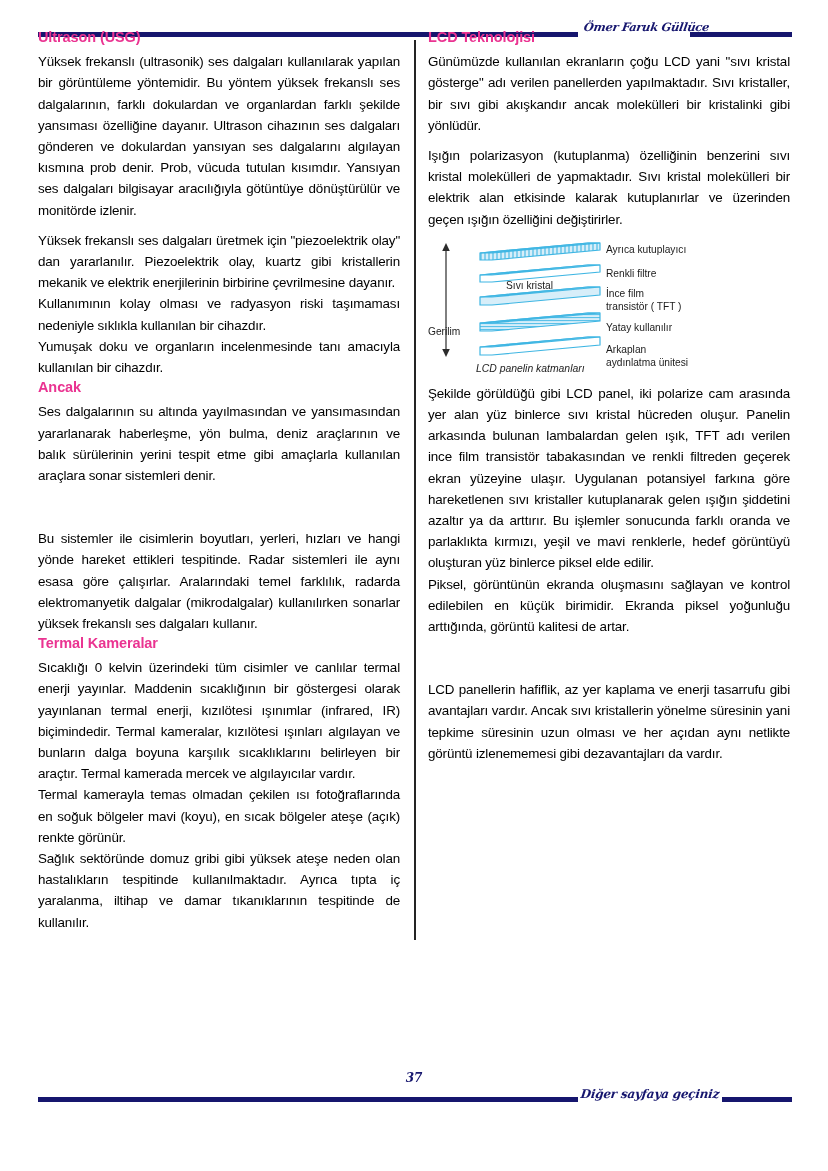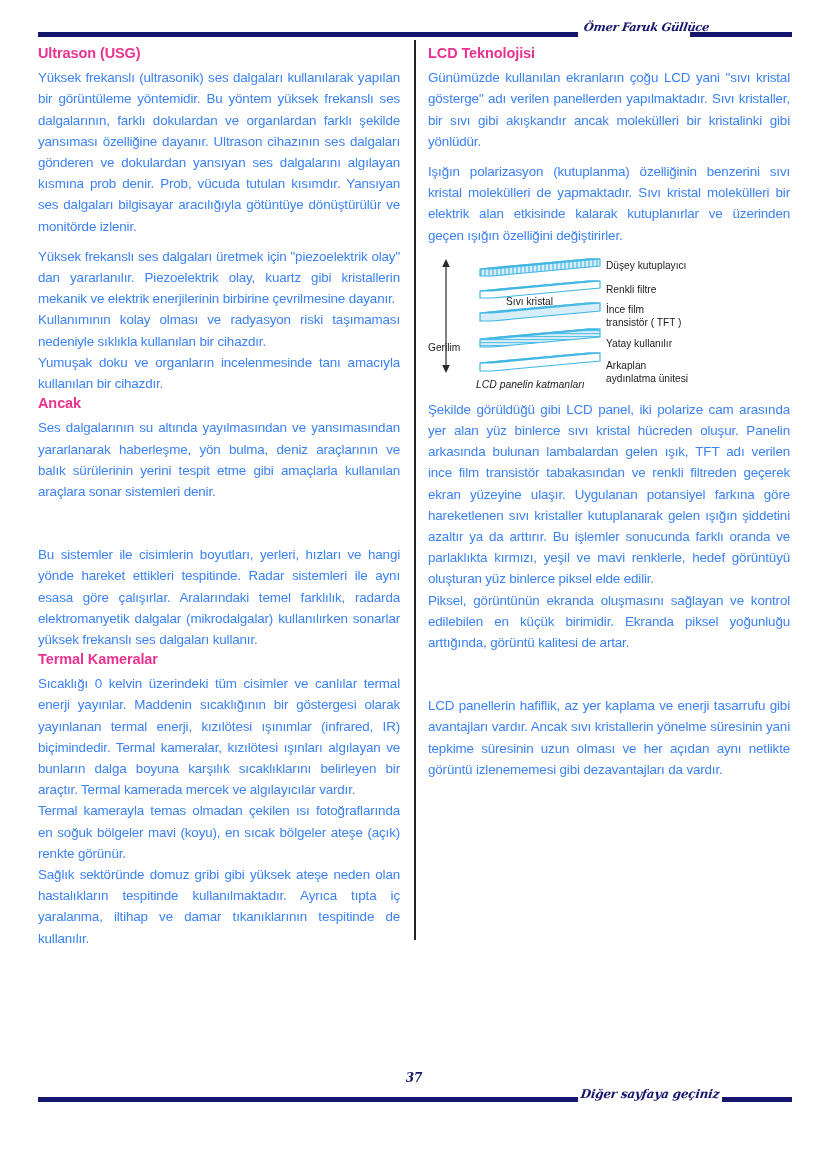--- a/index.html
+++ b/index.html
@@ -61,42 +61,42 @@
   .col-divider {
     position: absolute;
     left: 414px; top: 40px;
     width: 2px; height: 900px;
     background: #242424;
   }
 
   
   .col {
     position: absolute;
-    top: 44px;
+    top: 28px;
     width: 362px;
   }
   .col-left  { left: 38px; }
   .col-right { left: 428px; }
 
   h2.sec {
     color: #ea3391;
     font-size: 14.5px;
     font-weight: 700;
     line-height: 1.25;
     margin: 0 0 5px 0;
     letter-spacing: -0.1px;
   }
   h2.sec.tight { margin-top: 0px; }
 
   p.body {
     font-size: 13.4px;
     line-height: 21.2px;
     text-align: justify;
     text-justify: inter-word;
-    color: #3b82f6;
+    color: #000000;
     margin: 0 0 9px 0;
     letter-spacing: -0.15px;
     -webkit-hyphens: none;
     hyphens: none;
   }
   p.body.nogap { margin-bottom: 0; }
 
   .spacer-lg { height: 42px; }
 
   
@@ -255,21 +255,21 @@
 
         <g>
           <polygon points="52,108 160,98 172,98 172,106 64,116 52,116" fill="#ffffff" stroke="#3fb6e3" stroke-width="1.2"></polygon>
           <polygon points="52,108 160,98 172,98 64,108" fill="#ffffff" stroke="#3fb6e3" stroke-width="1.2"></polygon>
         </g>
       </svg>
 
       <span class="dlabel dlabel-gerilim">Gerilim</span>
       <span class="dlabel dlabel-sivi">Sıvı kristal</span>
 
-      <span class="dlabel dlabel-dusey">Düşey kutuplayıcı</span>
+      <span class="dlabel dlabel-dusey">Ayrıca kutuplayıcı</span>
       <span class="dlabel dlabel-renkli">Renkli filtre</span>
       <span class="dlabel dlabel-tft">
         <span>İnce film</span><br>
         <span>transistör ( TFT )</span>
       </span>
       <span class="dlabel dlabel-yatay">Yatay kullanılır</span>
       <span class="dlabel dlabel-arka">
         <span>Arkaplan</span><br>
         <span>aydınlatma ünitesi</span>
       </span>

